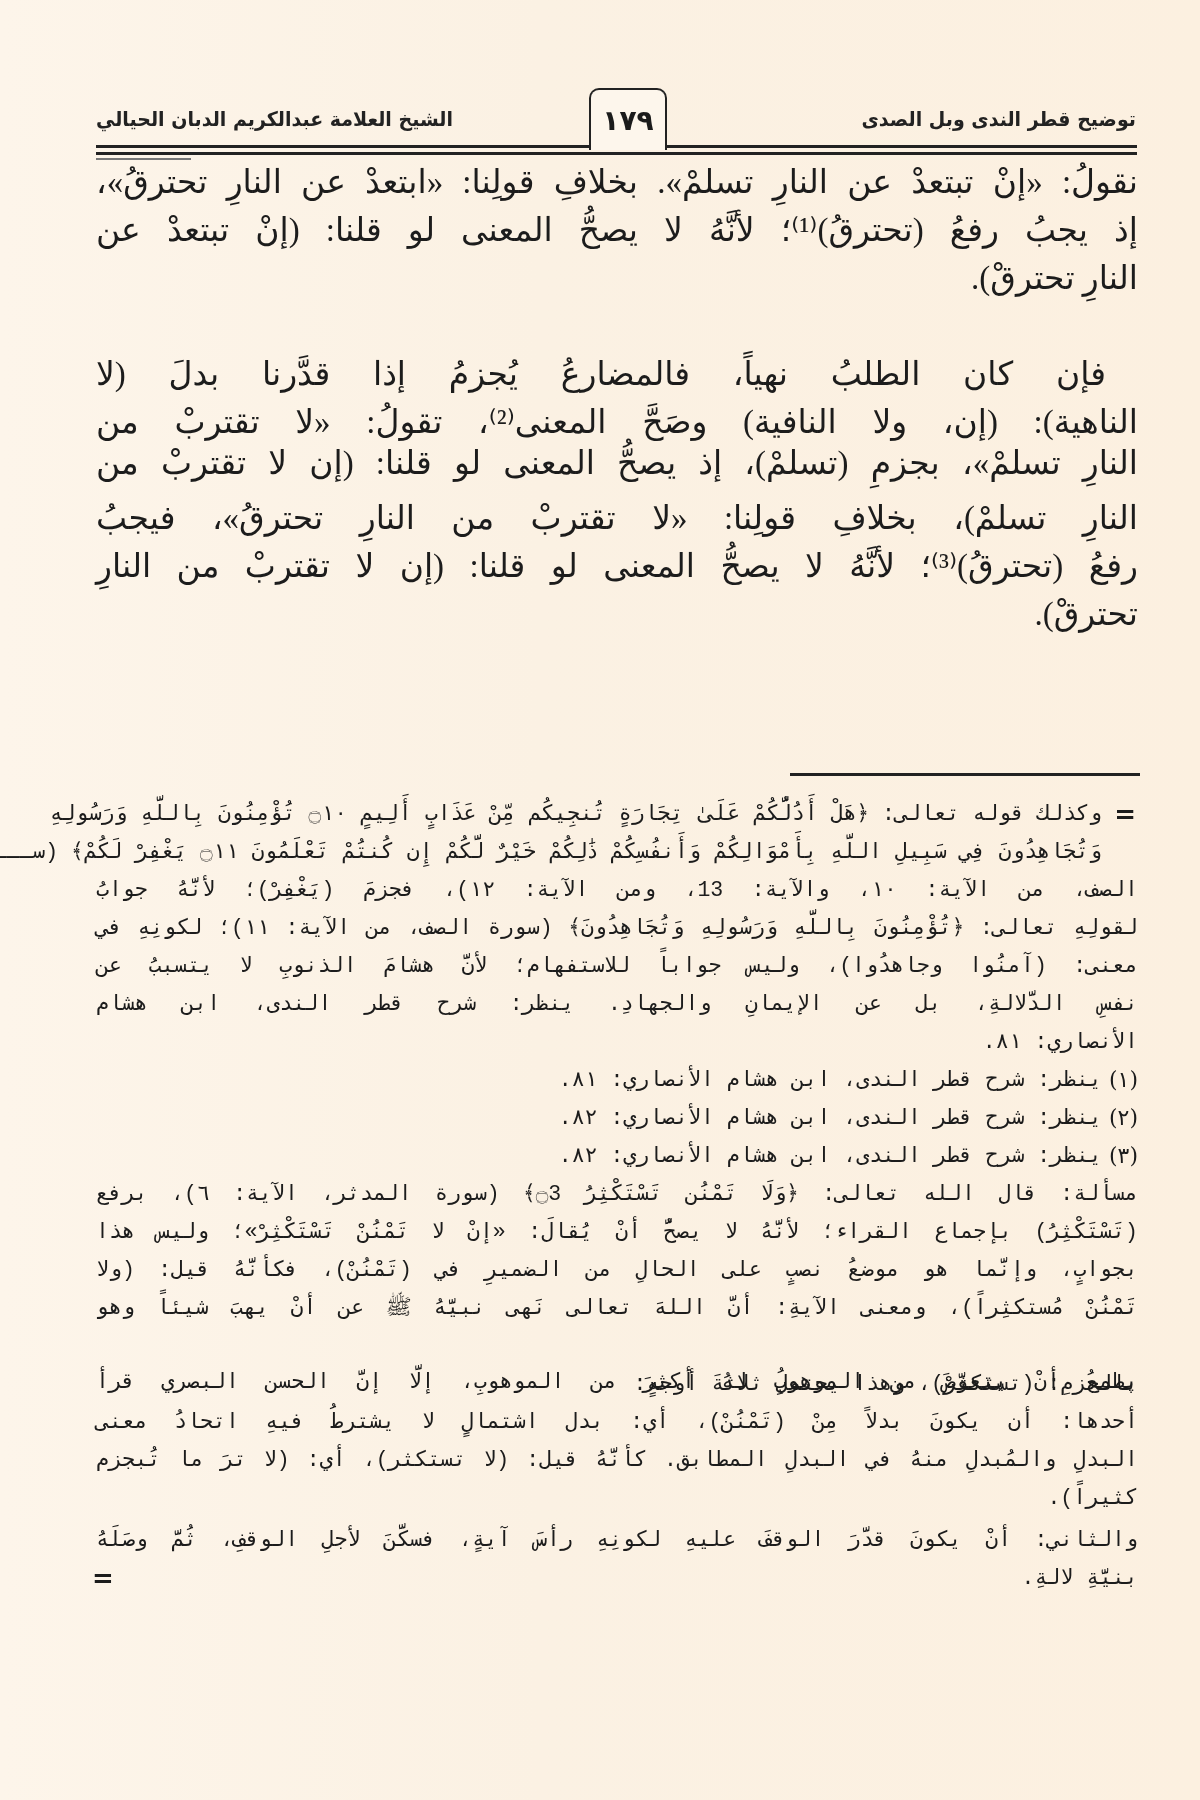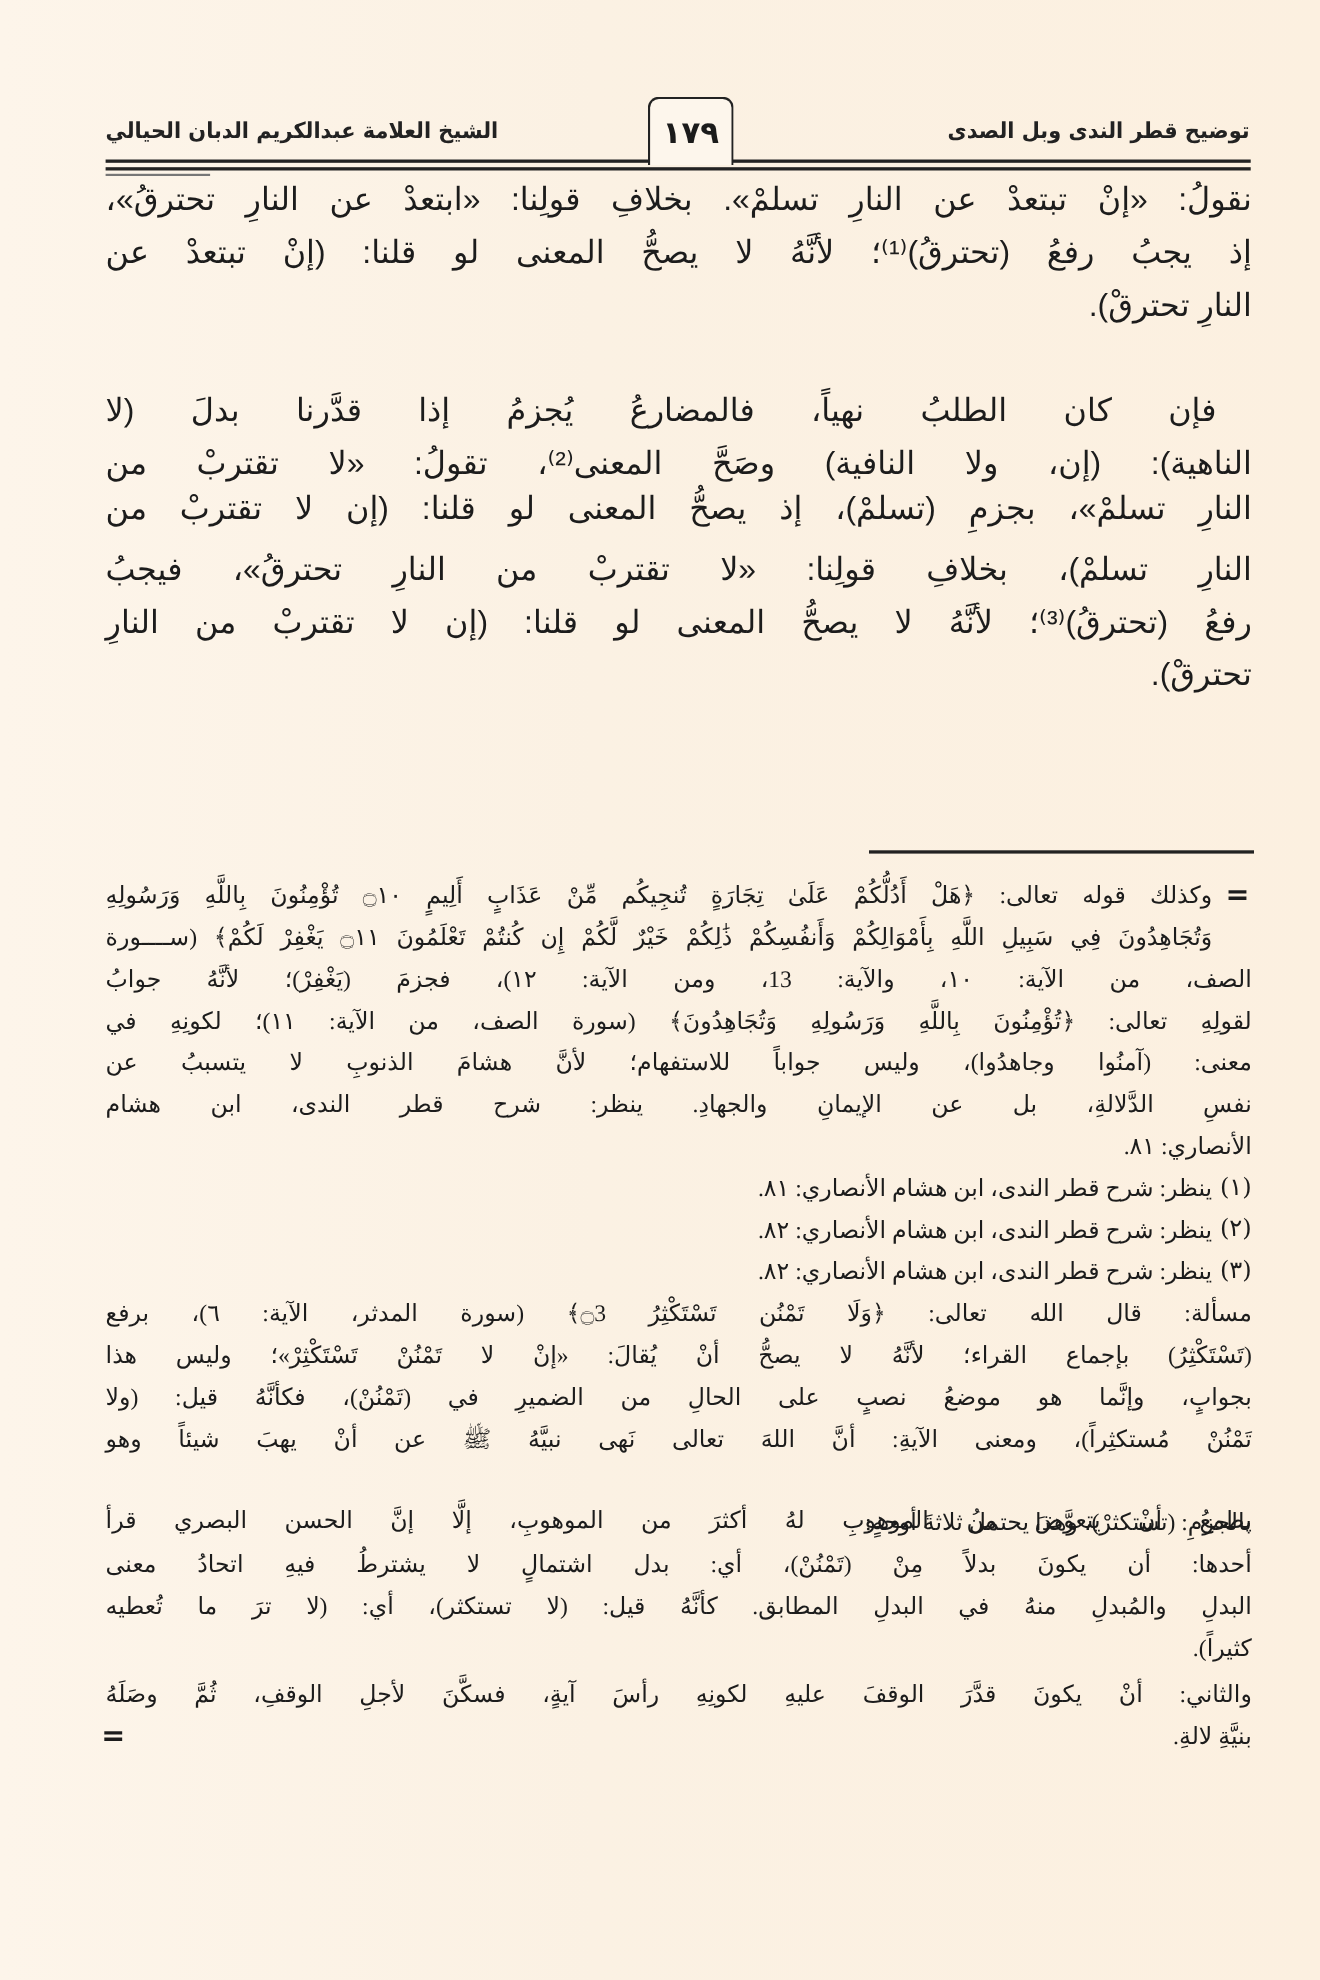--- a/index.html
+++ b/index.html
@@ -68,40 +68,40 @@
     position: absolute;
     right: 62px;
     width: 1042px;
     white-space: nowrap;
     text-align: justify;
     text-align-last: justify;
     direction: rtl;
   }
   .line.last { text-align-last: right; }
   .main-line {
-    font-size: 29px;
+    font-size: 33px;
     line-height: 44px;
     height: 44px;
-    font-family: Liberation Sans, sans-serif;
+    font-family: Liberation Serif, serif;
   }
   .main-line.indent { width: 1010px; right: 94px; }
 
   .fn-sep {
     position: absolute;
     left: 790px;
     width: 350px;
     top: 773px;
     height: 2.5px;
     background: #222;
   }
   .fn-line {
     font-size: 21.5px;
     line-height: 36px;
     height: 36px;
-    font-family: Liberation Serif, serif;
+    font-family: Liberation Mono, monospace;
   }
   .fn-line.hang { right: 98px; width: 1006px; }
   .fn-marker {
     position: absolute;
     font-size: 22px;
     line-height: 36px;
     font-family: "DejaVu Serif", "Liberation Serif", serif;
     white-space: nowrap;
   }
   .eq-mark {
@@ -169,21 +169,21 @@
     </div>
 
     <div>
       <div class="line fn-line" style="top:1176px">مسألة: قال الله تعالى: ﴿وَلَا تَمْنُن تَسْتَكْثِرُ ۝3﴾ (سورة المدثر، الآية: ٦)، برفع</div>
       <div class="line fn-line" style="top:1214px">(تَسْتَكْثِرُ) بإجماع القراء؛ لأنَّهُ لا يصحُّ أنْ يُقالَ: «إنْ لا تَمْنُنْ تَسْتَكْثِرْ»؛ وليس هذا</div>
       <div class="line fn-line" style="top:1252px">بجوابٍ، وإنَّما هو موضعُ نصبٍ على الحالِ من الضميرِ في (تَمْنُنْ)، فكأنَّهُ قيل: (ولا</div>
       <div class="line fn-line" style="top:1290px">تَمْنُنْ مُستكثِراً)، ومعنى الآيةِ: أنَّ اللهَ تعالى نَهى نبيَّهُ ﷺ عن أنْ يهبَ شيئاً وهو</div>
       <div class="line fn-line" style="top:1364px">يطمعُ أنْ يتعوَّضَ من الموهوبِ لهُ أكثرَ من الموهوبِ، إلَّا إنَّ الحسن البصري قرأ</div>
       <div class="line fn-line last" style="top:1366px">بالجزمِ: (تستكثرْ)، وهذا يحتملُ ثلاثةَ أوجهٍ:</div>
       <div class="line fn-line" style="top:1404px">أحدها: أن يكونَ بدلاً مِنْ (تَمْنُنْ)، أي: بدل اشتمالٍ لا يشترطُ فيهِ اتحادُ معنى</div>
-      <div class="line fn-line" style="top:1442px">البدلِ والمُبدلِ منهُ في البدلِ المطابق. كأنَّهُ قيل: (لا تستكثر)، أي: (لا ترَ ما تُعطيه</div>
+      <div class="line fn-line" style="top:1442px">البدلِ والمُبدلِ منهُ في البدلِ المطابق. كأنَّهُ قيل: (لا تستكثر)، أي: (لا ترَ ما تُبجزم</div>
       <div class="line fn-line last" style="top:1480px">كثيراً).</div>
       <div class="line fn-line" style="top:1522px">والثاني: أنْ يكونَ قدَّرَ الوقفَ عليهِ لكونِهِ رأسَ آيةٍ، فسكَّنَ لأجلِ الوقفِ، ثُمَّ وصَلَهُ</div>
       <div class="line fn-line last" style="top:1560px">بنيَّةِ لالةِ.</div>
     </div>
 
     <div class="eq-mark" style="top:1560px; left:92px;">=</div>
   </div>
 </div>
 
 </body></html>

